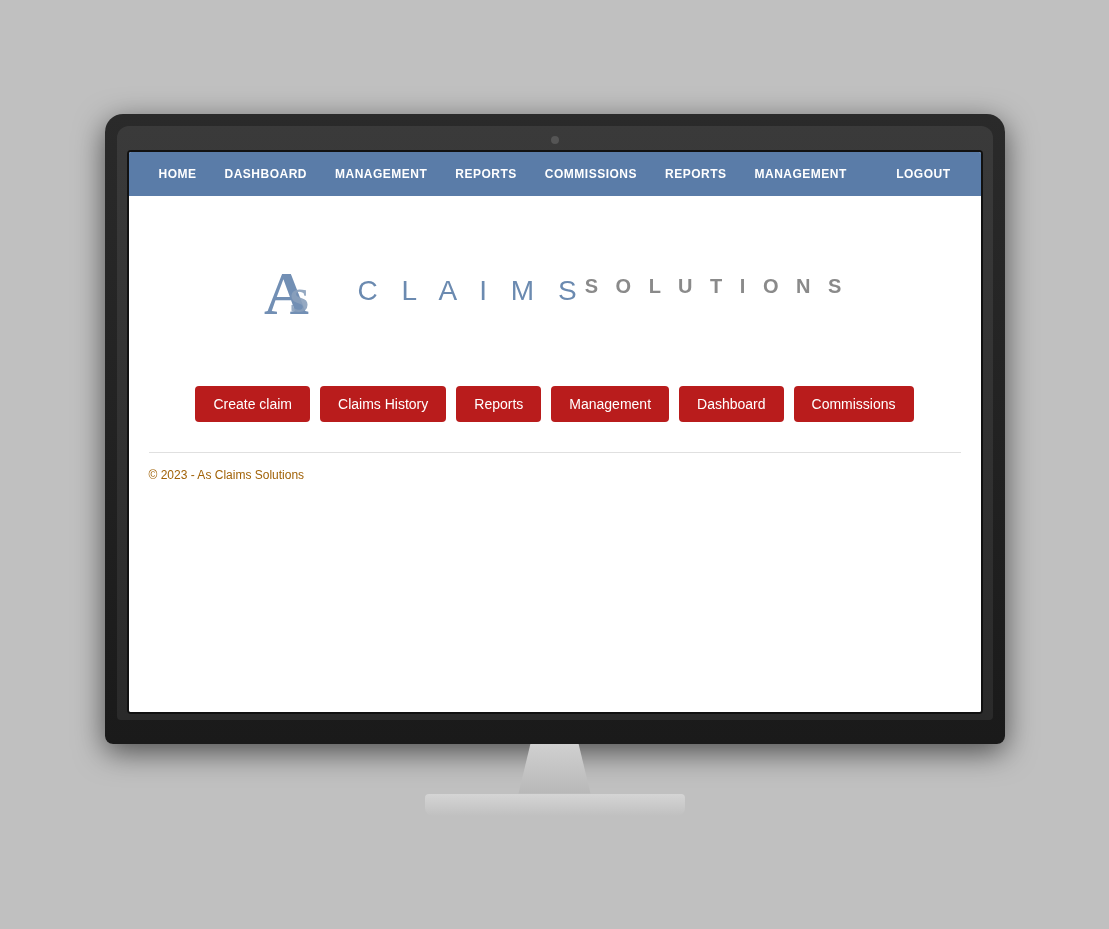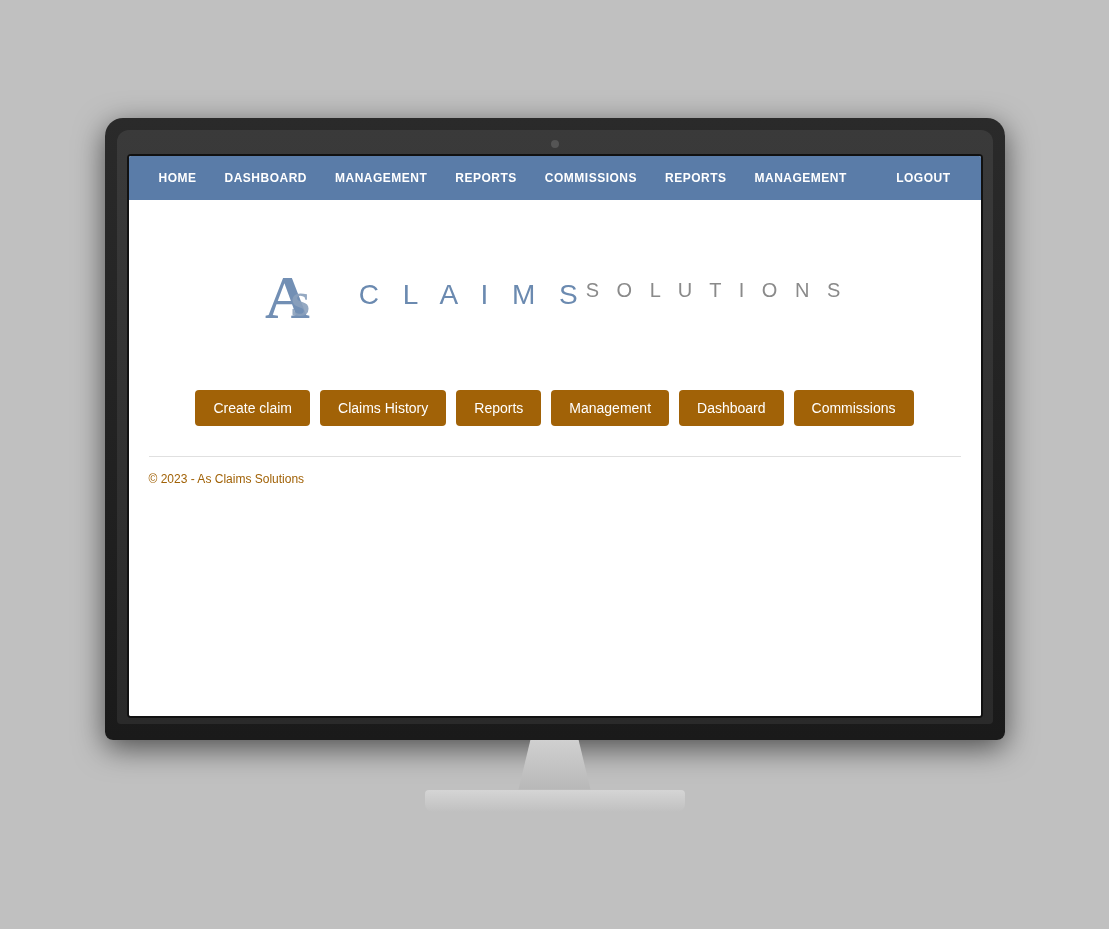--- a/index.html
+++ b/index.html
@@ -18,21 +18,21 @@
       width: 900px;
       display: flex;
       flex-direction: column;
       align-items: center;
     }
 
     .monitor-outer {
       width: 900px;
       background: linear-gradient(180deg, #2a2a2a 0%, #1a1a1a 100%);
       border-radius: 18px 18px 8px 8px;
-      padding: 12px 12px 16px 12px;
+      padding: 12px 12px 24px 12px;
       box-shadow: 0 8px 30px rgba(0,0,0,0.6);
     }
 
     .monitor-bezel {
       background: linear-gradient(180deg, #3a3a3a 0%, #2a2a2a 100%);
       border-radius: 12px 12px 4px 4px;
       padding: 10px 10px 6px 10px;
     }
 
     .monitor-screen {
@@ -141,37 +141,37 @@
     .logo-claims {
       font-size: 28px;
       font-weight: 300;
       letter-spacing: 8px;
       color: #6b8ab0;
       line-height: 1.2;
     }
 
     .logo-solutions {
       font-size: 20px;
-      font-weight: 400;
+      font-weight: 700;
       letter-spacing: 6px;
       color: #8a8a8a;
       line-height: 1.2;
     }
 
     
     .action-buttons {
       display: flex;
       gap: 10px;
       flex-wrap: wrap;
       justify-content: center;
       margin-bottom: 30px;
     }
 
     .action-btn {
-      background-color: #a16207;
+      background-color: #b91c1c;
       color: #ffffff;
       border: none;
       border-radius: 4px;
       padding: 10px 18px;
       font-size: 14px;
       cursor: pointer;
       font-family: Arial, sans-serif;
       white-space: nowrap;
     }
 

